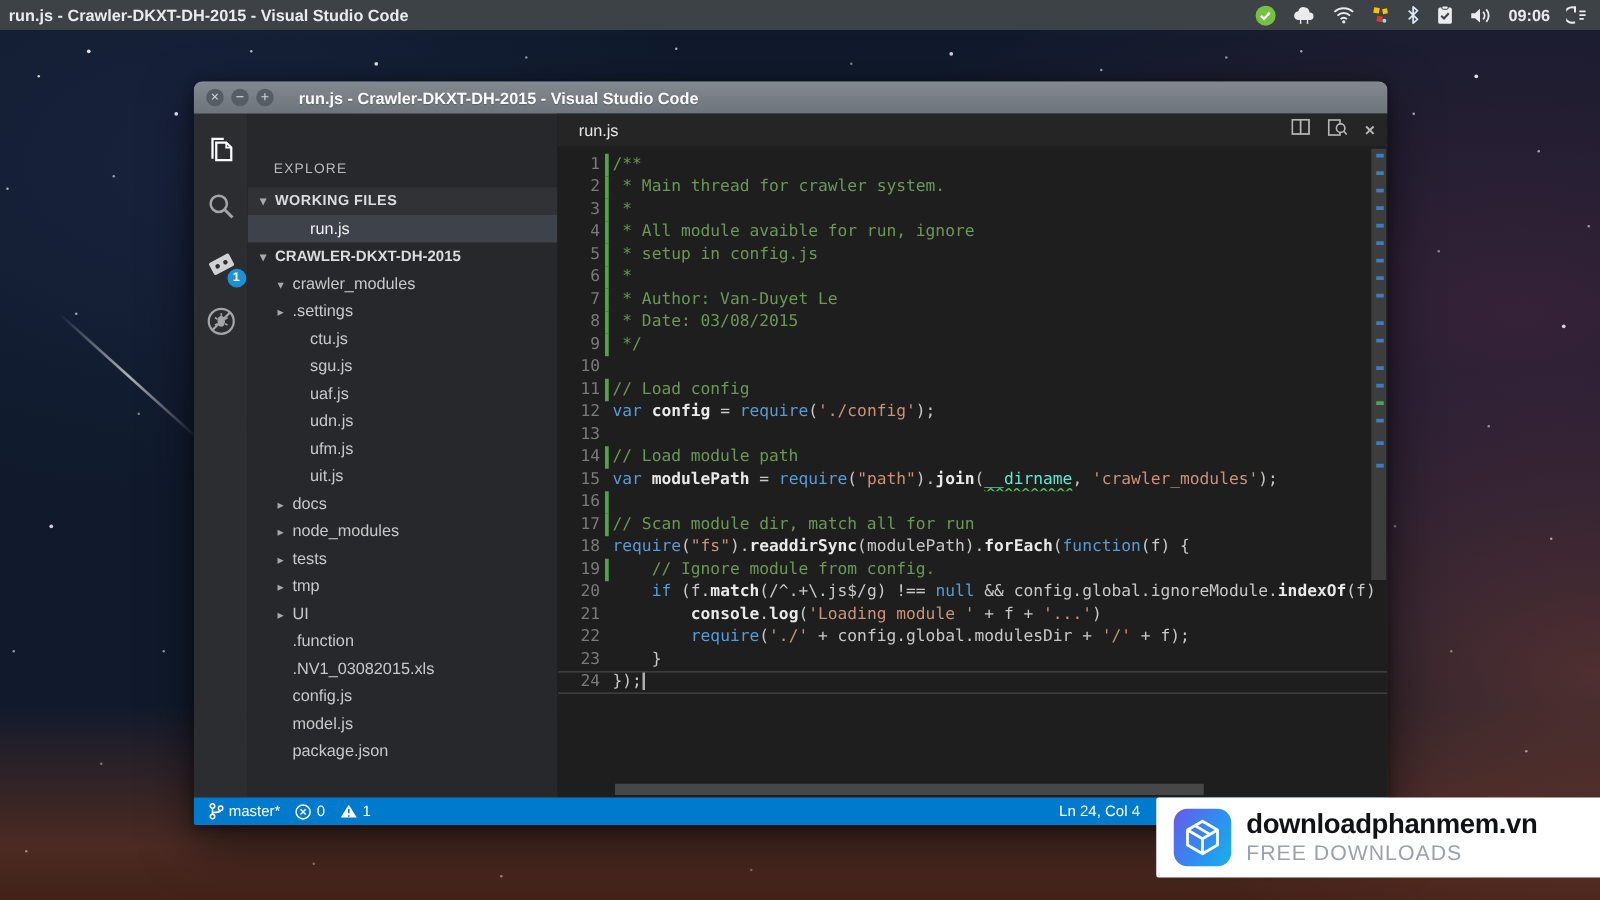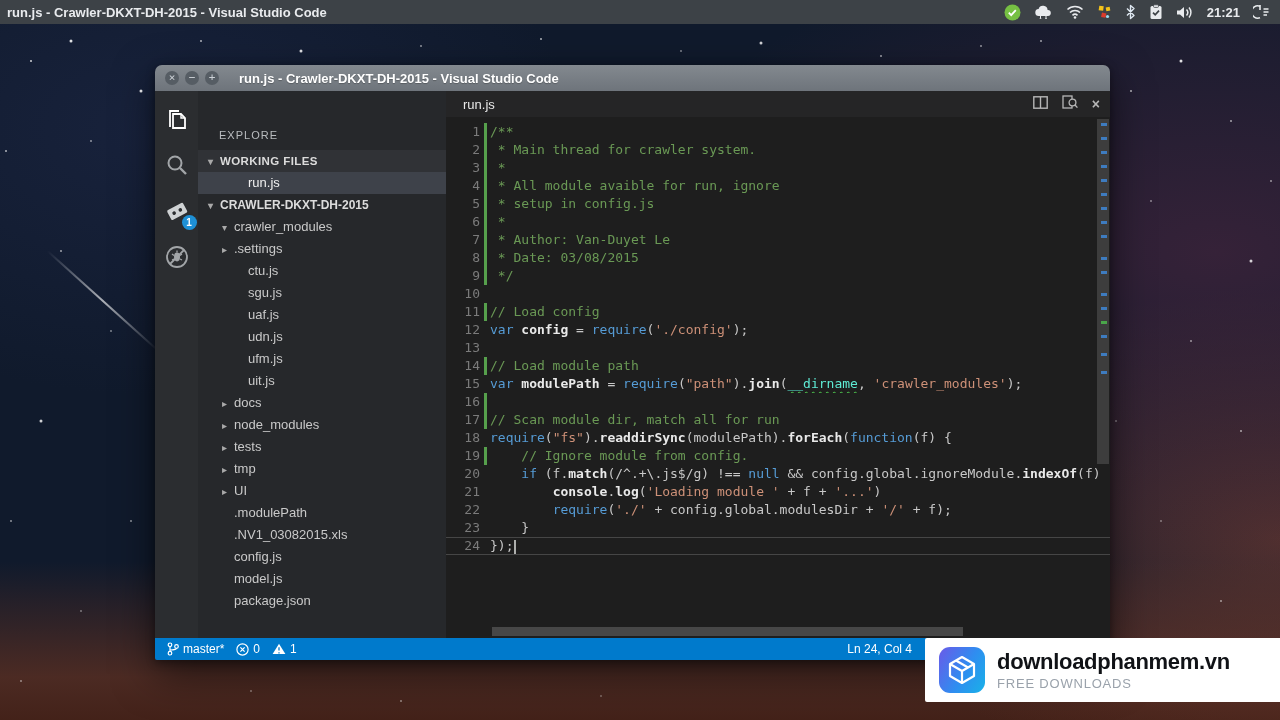--- a/index.html
+++ b/index.html
@@ -111,21 +111,21 @@
   .sb-pos { position:absolute; right:198px; }
 
   
   .watermark { position:absolute; left:925px; top:638px; width:355px; height:64px; background:#fff;
     z-index:10; display:flex; align-items:center; padding-left:14px; border-radius:2px 0 0 2px; }
   .wm-logo { width:46px; height:46px; border-radius:11px; flex:none;
     background:linear-gradient(120deg,#6a5ae8,#2f8df0 55%,#18b2e8);
     display:flex; align-items:center; justify-content:center; }
   .wm-texts { margin-left:12px; }
   .wm-site { font-size:22px; font-weight:bold; color:#101216; letter-spacing:-.3px; line-height:24px; }
-  .wm-sub { font-size:13px; color:#9aa2ab; letter-spacing:.8px; margin-top:2px; }
+  .wm-sub { font-size:17px; color:#9aa2ab; letter-spacing:.8px; margin-top:2px; }
 </style>
 </head>
 <body>
 
 <div class="desktop">
   <div class="stars"></div>
   <div class="streak"></div>
 
   <div class="topbar">
     <span class="topbar-title">run.js - Crawler-DKXT-DH-2015 - Visual Studio Code</span>
@@ -169,21 +169,21 @@
             <rect x="4.5" y="0.8" width="5" height="2.6" rx="1" fill="#e9ebee" stroke="#3d4247" stroke-width="0.8"></rect>
             <path d="M4 8.6l2.2 2.2 3.8-4.2" stroke="#3d4247" stroke-width="1.7" fill="none"></path>
           </svg>
       </span>
       <span>
         <svg width="18" height="15" viewBox="0 0 18 15">
             <path d="M1 5.5h3l4-3.5v11l-4-3.5H1z" fill="#e9ebee"></path>
             <path d="M10.5 4.5a4.5 4.5 0 0 1 0 6M13 2.5a7.5 7.5 0 0 1 0 10" stroke="#e9ebee" stroke-width="1.5" fill="none"></path>
           </svg>
       </span>
-      <span class="clock">21:21</span>
+      <span class="clock">09:06</span>
       <span>
         <svg width="17" height="16" viewBox="0 0 17 16">
             <path d="M7 2.2a6.2 6.2 0 1 0 0 11.6" stroke="#e9ebee" stroke-width="1.6" fill="none"></path>
             <path d="M7 1v5" stroke="#e9ebee" stroke-width="1.6"></path>
             <path d="M10.5 5h5M10.5 8h5M10.5 11h3.5" stroke="#e9ebee" stroke-width="1.4"></path>
           </svg>
       </span>
     </div>
   </div>
 
@@ -243,21 +243,21 @@
             <div class="tree-row" style="padding-left: 38px;"><span class="noarrow"></span><span>sgu.js</span></div>
             <div class="tree-row" style="padding-left: 38px;"><span class="noarrow"></span><span>uaf.js</span></div>
             <div class="tree-row" style="padding-left: 38px;"><span class="noarrow"></span><span>udn.js</span></div>
             <div class="tree-row" style="padding-left: 38px;"><span class="noarrow"></span><span>ufm.js</span></div>
             <div class="tree-row" style="padding-left: 38px;"><span class="noarrow"></span><span>uit.js</span></div>
             <div class="tree-row" style="padding-left: 24px;"><span class="arrow">▸</span><span>docs</span></div>
             <div class="tree-row" style="padding-left: 24px;"><span class="arrow">▸</span><span>node_modules</span></div>
             <div class="tree-row" style="padding-left: 24px;"><span class="arrow">▸</span><span>tests</span></div>
             <div class="tree-row" style="padding-left: 24px;"><span class="arrow">▸</span><span>tmp</span></div>
             <div class="tree-row" style="padding-left: 24px;"><span class="arrow">▸</span><span>UI</span></div>
-            <div class="tree-row" style="padding-left: 24px;"><span class="noarrow"></span><span>.modulePath</span></div>
+            <div class="tree-row" style="padding-left: 24px;"><span class="noarrow"></span><span>.function</span></div>
             <div class="tree-row" style="padding-left: 24px;"><span class="noarrow"></span><span>.NV1_03082015.xls</span></div>
             <div class="tree-row" style="padding-left: 24px;"><span class="noarrow"></span><span>config.js</span></div>
             <div class="tree-row" style="padding-left: 24px;"><span class="noarrow"></span><span>model.js</span></div>
             <div class="tree-row" style="padding-left: 24px;"><span class="noarrow"></span><span>package.json</span></div>
           </div>
       </div>
 
       <div class="editor">
         <div class="tabbar">
           <span class="tab-label">run.js</span>

